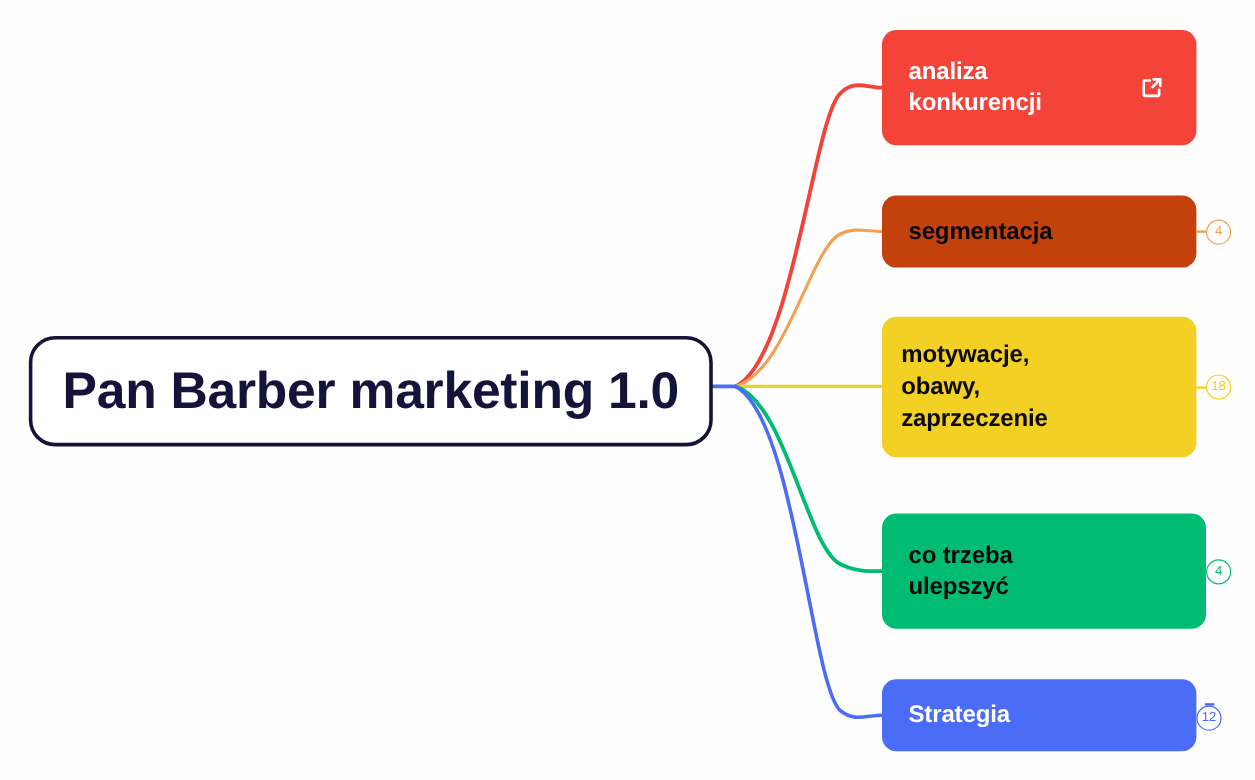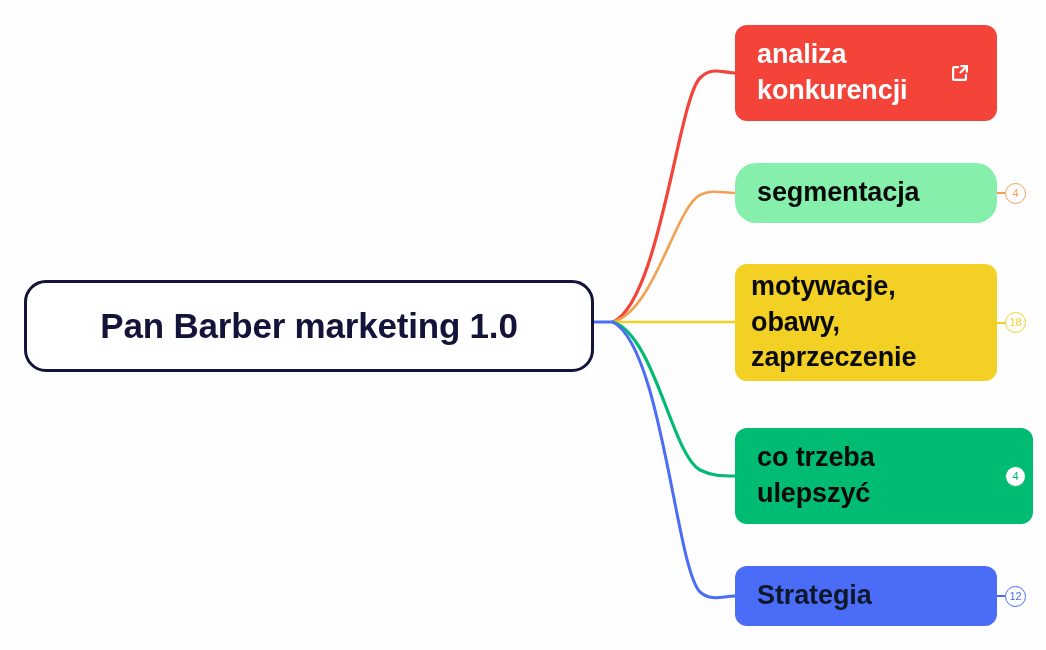--- a/index.html
+++ b/index.html
@@ -37,39 +37,39 @@
     height: 92px;
     box-sizing: border-box;
     border: 3px solid #14143a;
     border-radius: 22px;
     background: #ffffff;
     display: flex;
     align-items: center;
     justify-content: center;
   }
   .root-label {
-    font-size: 35px;
+    font-size: 43px;
     font-weight: bold;
     color: #14143a;
     letter-spacing: -0.2px;
     white-space: nowrap;
   }
 
   
   .branch-node {
     position: absolute;
     left: 735px;
     box-sizing: border-box;
     border-radius: 12px;
     display: flex;
     align-items: center;
     padding: 0 22px;
   }
   .branch-label {
-    font-size: 27px;
+    font-size: 20px;
     font-weight: bold;
     line-height: 1.32;
     letter-spacing: -0.1px;
     white-space: pre-line;
   }
 
   
   .ext-link-icon {
     position: absolute;
     right: 26px;
@@ -133,48 +133,48 @@
 konkurencji</span>
     <span class="ext-link-icon">
       <svg viewBox="0 0 24 24" width="22" height="22" fill="none" stroke="#ffffff" stroke-width="2.4" stroke-linecap="round" stroke-linejoin="round">
         <path d="M13.5 4.5 H19.5 V10.5"></path>
         <path d="M19.5 4.5 L12.5 11.5"></path>
         <path d="M18.5 14 V18.5 A1 1 0 0 1 17.5 19.5 H5.5 A1 1 0 0 1 4.5 18.5 V6.5 A1 1 0 0 1 5.5 5.5 H10"></path>
       </svg>
     </span>
   </div>
 
-  <div class="branch-node" style="top: 163px; height: 60px; width: 262px; background: #86efac; border-radius: 21px;">
+  <div class="branch-node" style="top: 163px; height: 60px; width: 262px; background: #c2410c;">
     <span class="branch-label" style="color: rgb(10, 10, 10);">segmentacja</span>
   </div>
   <div class="badge-wrap" style="left: 997px; top: 182.5px; color: rgb(243, 160, 82);">
     <span class="badge-stub" style="background: rgb(243, 160, 82);"></span>
     <span class="badge-circle">4</span>
   </div>
 
   <div class="branch-node" style="top: 264px; height: 117px; width: 262px; background: rgb(242, 208, 36); padding-left: 16px;">
     <span class="branch-label" style="color: rgb(10, 10, 10);">motywacje,
 obawy,
 zaprzeczenie</span>
   </div>
   <div class="badge-wrap" style="left: 997px; top: 312px; color: rgb(242, 208, 36);">
     <span class="badge-stub" style="background: rgb(242, 208, 36);"></span>
     <span class="badge-circle">18</span>
   </div>
 
-  <div class="branch-node" style="top: 428px; height: 96px; width: 298px; background: rgb(0, 188, 114);">
+  <div class="branch-node" style="top: 428px; height: 96px; width: 270px; background: rgb(0, 188, 114);">
     <span class="branch-label" style="color: rgb(10, 10, 10);">co trzeba
 ulepszyć</span>
   </div>
   <div class="badge-wrap" style="left: 997px; top: 465.5px; color: rgb(0, 188, 114);">
     <span class="badge-stub" style="background: rgb(0, 188, 114);"></span>
     <span class="badge-circle">4</span>
   </div>
 
   <div class="branch-node" style="top: 566px; height: 60px; width: 262px; background: rgb(74, 108, 247);">
-    <span class="branch-label" style="color: #0f172a;">Strategia</span>
+    <span class="branch-label" style="color: #ffffff;">Strategia</span>
   </div>
-  <div class="badge-wrap" style="left: 997px; top: 585.5px; color: rgb(74, 108, 247);">
+  <div class="badge-wrap" style="left: 997px; top: 585.5px; color: rgb(74, 108, 247); flex-direction: column;">
     <span class="badge-stub" style="background: rgb(74, 108, 247);"></span>
     <span class="badge-circle">12</span>
   </div>
 
 </div>
 
 </body></html>

